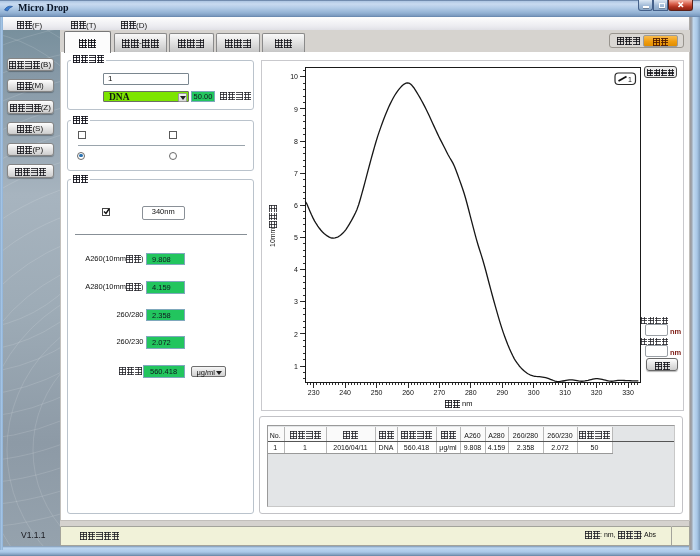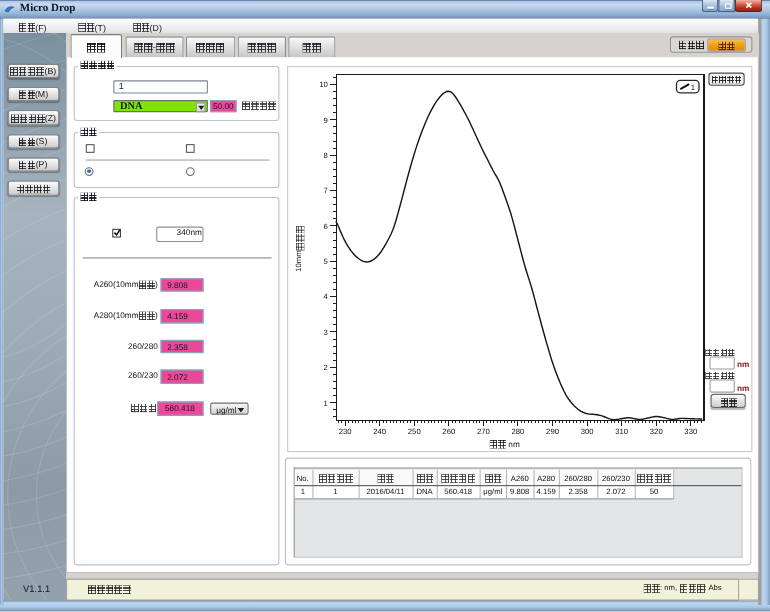--- a/index.html
+++ b/index.html
@@ -5,21 +5,21 @@
 body{position:relative;font-family:"Liberation Sans",sans-serif;background:#d5d2ce}
 .a{position:absolute}
 .zh{display:inline-block;vertical-align:top;color:rgba(32,32,38,.78);filter:blur(.3px);
  background:repeating-linear-gradient(90deg,currentColor 0 .9px,rgba(0,0,0,0) .9px 3.1px),
  repeating-linear-gradient(0deg,currentColor 0 1px,rgba(0,0,0,0) 1px 2.5px)}
 .z8{height:9px;-webkit-mask:repeating-linear-gradient(90deg,#000 0 8px,rgba(0,0,0,0) 8px 9px)}
 .z7{height:8px;-webkit-mask:repeating-linear-gradient(90deg,#000 0 7px,rgba(0,0,0,0) 7px 8px)}
 .z6{height:7px;-webkit-mask:repeating-linear-gradient(90deg,#000 0 6px,rgba(0,0,0,0) 6px 7px)}
 .btn{background:linear-gradient(180deg,#fefefe,#e9e9e9 40%,#d3d3d3 88%,#c7c7c7);border:1px solid #858585;border-radius:3px;box-shadow:0 1px 1px rgba(0,0,0,.28)}
 .fld{background:#fff;border:1px solid #98a0a8;border-radius:1px}
-.blu{background:#ec4899;border:1px solid #7fa8bc;color:#101820}
+.blu{background:#22c55e;border:1px solid #7fa8bc;color:#101820}
 .gb{border:1px solid #bac3cc;border-radius:3px}
 .cb{width:8px;height:8px;background:#fff;border:1px solid #5a5a5a}
 .rd{width:8px;height:8px;background:#fff;border:1px solid #6a6a6a;border-radius:50%}
 .t7{font-size:7px;line-height:8px;color:#111}
 .t75{font-size:7.5px;line-height:9px;color:#111}
 .t8{font-size:8px;line-height:9px;color:#151515}
 </style></head><body>
 <div class="a" style="left:0;top:545px;width:700px;height:11px;background:linear-gradient(180deg,#72849a 0,#8ea7c2 1.5px,#bcd7f2 3px,#a9c8e8 7px,#7e9cbc 10px,#5f7e9e 11px)"></div>
 <div class="a" style="left:0;top:0;width:3px;height:550px;background:linear-gradient(90deg,#7e9cbc 0,#a9c9ea 1px,#8fb2d6 3px)"></div>
 <div class="a" style="left:689px;top:0;width:11px;height:550px;background:linear-gradient(90deg,#b3b0ac 0,#97979c 2px,#c0d8ef 4.5px,#a9c8e8 8px,#7e9cbc 11px)"></div>
@@ -120,21 +120,21 @@
     <span style="position:absolute;left:1.25px;top:1.25px;width:3.5px;height:3.5px;border-radius:50%;background:#2a72b0"></span>
   </div>
 <div class="a rd" style="left:168.5px;top:151.5px"></div>
 <div class="a gb" style="left:67px;top:179px;width:187px;height:335px"></div>
 <div class="a" style="left:71px;top:174.5px;background:#fff;padding:0 2px"><b class="zh z7" style="width:15px;color:rgba(12,12,22,.85);"></b></div>
 <div class="a cb" style="left:102px;top:207.5px;border-color:#444">
     <svg width="7" height="7" style="position:absolute;left:-0.5px;top:-0.5px">
       <path d="M1 3.5 L3 5.5 L6 1" stroke="#111" stroke-width="1.4" fill="none"></path>
     </svg>
   </div>
-<div class="a fld" style="left:142px;top:205.5px;width:42.5px;height:14px;border-color:#8a9097;border-radius:2px;text-align:right;font-size:7.5px;line-height:10px;color:#111">340nm</div>
+<div class="a fld" style="left:142px;top:205.5px;width:42.5px;height:14px;border-color:#8a9097;border-radius:2px;text-align:center;font-size:7.5px;line-height:10px;color:#111">340nm</div>
 <div class="a" style="left:75px;top:233.5px;width:172px;height:1.6px;background:#878f96"></div>
 <div class="a" style="left:0;top:254.5px;width:143.5px;text-align:right"><span class="t75" style="vertical-align:top;line-height:8px">A260(10mm</span><b class="zh z7" style="width:15px;"></b><span class="t75" style="vertical-align:top;line-height:8px">)</span></div>
 <div class="a blu" style="left:146px;top:252.5px;width:38.5px;height:12.5px;font-size:7.5px;line-height:11px;padding-left:5px">9.808</div>
 <div class="a" style="left:0;top:283.0px;width:143.5px;text-align:right"><span class="t75" style="vertical-align:top;line-height:8px">A280(10mm</span><b class="zh z7" style="width:15px;"></b><span class="t75" style="vertical-align:top;line-height:8px">)</span></div>
 <div class="a blu" style="left:146px;top:281.0px;width:38.5px;height:12.5px;font-size:7.5px;line-height:11px;padding-left:5px">4.159</div>
 <div class="a" style="left:0;top:310.5px;width:143.5px;text-align:right"><span class="t75" style="vertical-align:top;line-height:8px">260/280</span></div>
 <div class="a blu" style="left:146px;top:308.5px;width:38.5px;height:12.5px;font-size:7.5px;line-height:11px;padding-left:5px">2.358</div>
 <div class="a" style="left:0;top:338.0px;width:143.5px;text-align:right"><span class="t75" style="vertical-align:top;line-height:8px">260/230</span></div>
 <div class="a blu" style="left:146px;top:336.0px;width:38.5px;height:12.5px;font-size:7.5px;line-height:11px;padding-left:5px">2.072</div>
 <div class="a" style="left:0;top:367px;width:141.5px;text-align:right"><b class="zh z7" style="width:23px;"></b></div>

